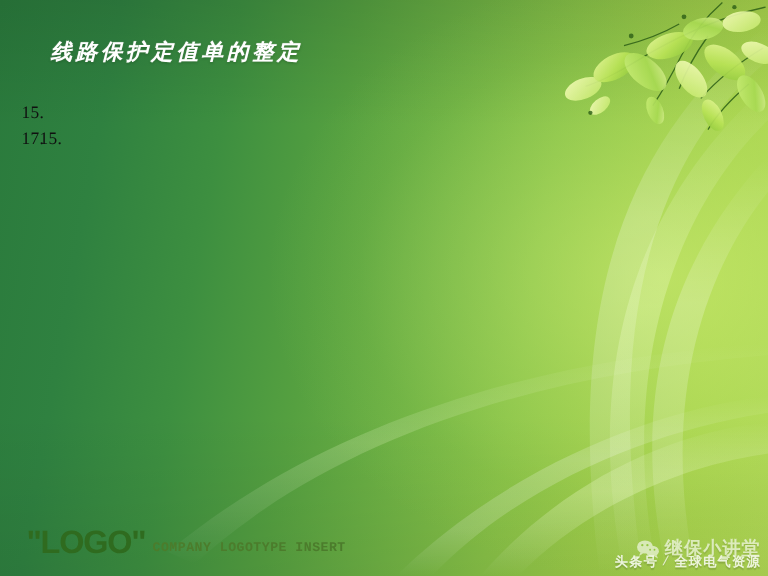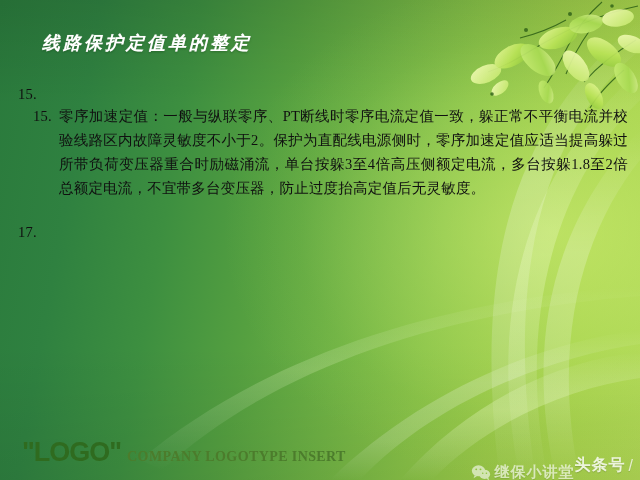--- a/index.html
+++ b/index.html
@@ -91,50 +91,50 @@
     display:flex;align-items:flex-end;gap:6px;
     pointer-events:none;
   }
   #logo-mark{
     font-family:"Liberation Sans","DejaVu Sans",sans-serif;
     font-size:27px;font-weight:700;line-height:27px;
     color:#2f6b1f;
     letter-spacing:-1px;
   }
   #logo-sub{
-    font-family:Liberation Serif, serif;
-    font-size:14px;font-weight:700;line-height:12px;
+    font-family:Liberation Mono, monospace;
+    font-size:11px;font-weight:700;line-height:12px;
     color:#4c7c2c;
     letter-spacing:.4px;
     padding-bottom:3px;
   }
   
   #wm{
     position:absolute;right:6px;bottom:4px;
-    display:flex;flex-direction:row;align-items:flex-end;
+    display:flex;flex-direction:column;align-items:flex-end;
     pointer-events:none;
   }
   #wm-top{
     display:flex;align-items:center;gap:4px;
     opacity:.62;
     margin-bottom:-6px;
   }
   #wm-brand{
     font-family:"Liberation Sans","DejaVu Sans",sans-serif;
     font-size:15px;font-weight:700;color:#ffffff;
     letter-spacing:1px;
     text-shadow:0 1px 1px rgba(0,0,0,.18);
   }
   #wm-bottom{
     display:flex;align-items:center;gap:3px;
     opacity:.80;
   }
   #wm-source,#wm-slash,#wm-site{
-    font-family:Liberation Sans, sans-serif;
-    font-size:16px;font-weight:700;color:#ffffff;
+    font-family:Liberation Mono, monospace;
+    font-size:11px;font-weight:700;color:#ffffff;
     letter-spacing:1px;
     text-shadow:0 1px 1px rgba(0,0,0,.20);
   }
   #wm-slash{font-weight:400;opacity:.9;}
   .wechat{
     width:20px;height:17px;opacity:.95;
   }
 </style>
 </head>
 <body>
@@ -218,21 +218,20 @@
   <h1 id="title">线路保护定值单的整定</h1>
 
   <div id="body">
 
     <p class="item" id="item14">
       <span class="num">15.</span>
     </p>
 
     <p class="item" id="item15">
       <span class="num">15.</span>
-      <span class="txt">零序加速定值：一般与纵联零序、PT断线时零序电流定值一致，躲正常不平衡电流并校验线路区内故障灵敏度不小于2。保护为直配线电源侧时，零序加速定值应适当提高躲过所带负荷变压器重合时励磁涌流，单台按躲3至4倍高压侧额定电流，多台按躲1.8至2倍总额定电流，不宜带多台变压器，防止过度抬高定值后无灵敏度。</span>
     </p>
 
 
     <p class="item" id="item17">
       <span class="num">17.</span>
     </p>
 
   </div>
 
   <div id="logo-block">
@@ -250,16 +249,17 @@
         <ellipse cx="16.3" cy="12.2" rx="6.6" ry="5.5" fill="#ffffff"></ellipse>
         <path d="M20.6,16 L22,19.4 L18.4,17.4 Z" fill="#ffffff"></path>
         <circle cx="14.1" cy="10.8" r="0.95" fill="#8dc63f"></circle>
         <circle cx="18.5" cy="10.8" r="0.95" fill="#8dc63f"></circle>
       </svg>
       <span id="wm-brand">继保小讲堂</span>
     </div>
     <div id="wm-bottom">
       <span id="wm-source">头条号</span>
       <span id="wm-slash">/</span>
+      <span id="wm-site">全球电气资源</span>
     </div>
   </div>
 
 </div>
 
 </body></html>

